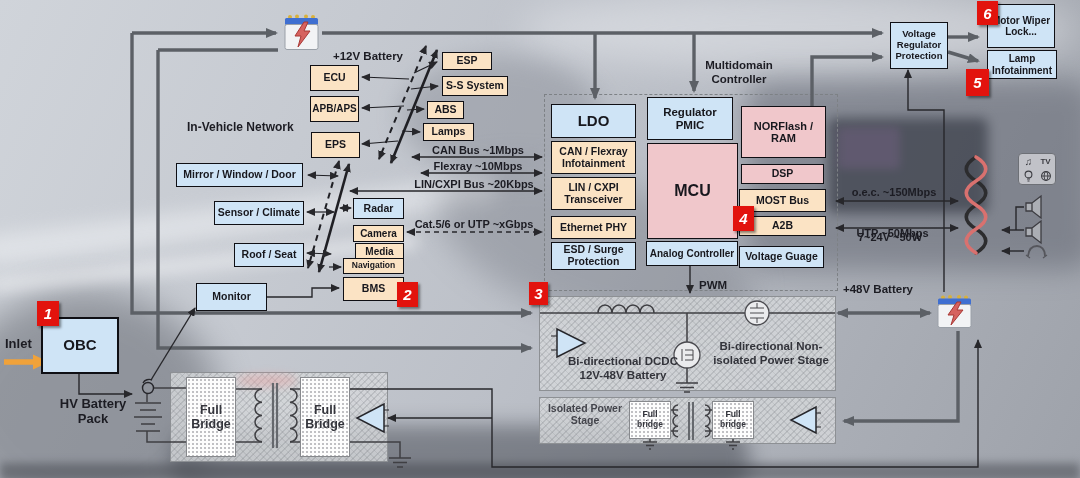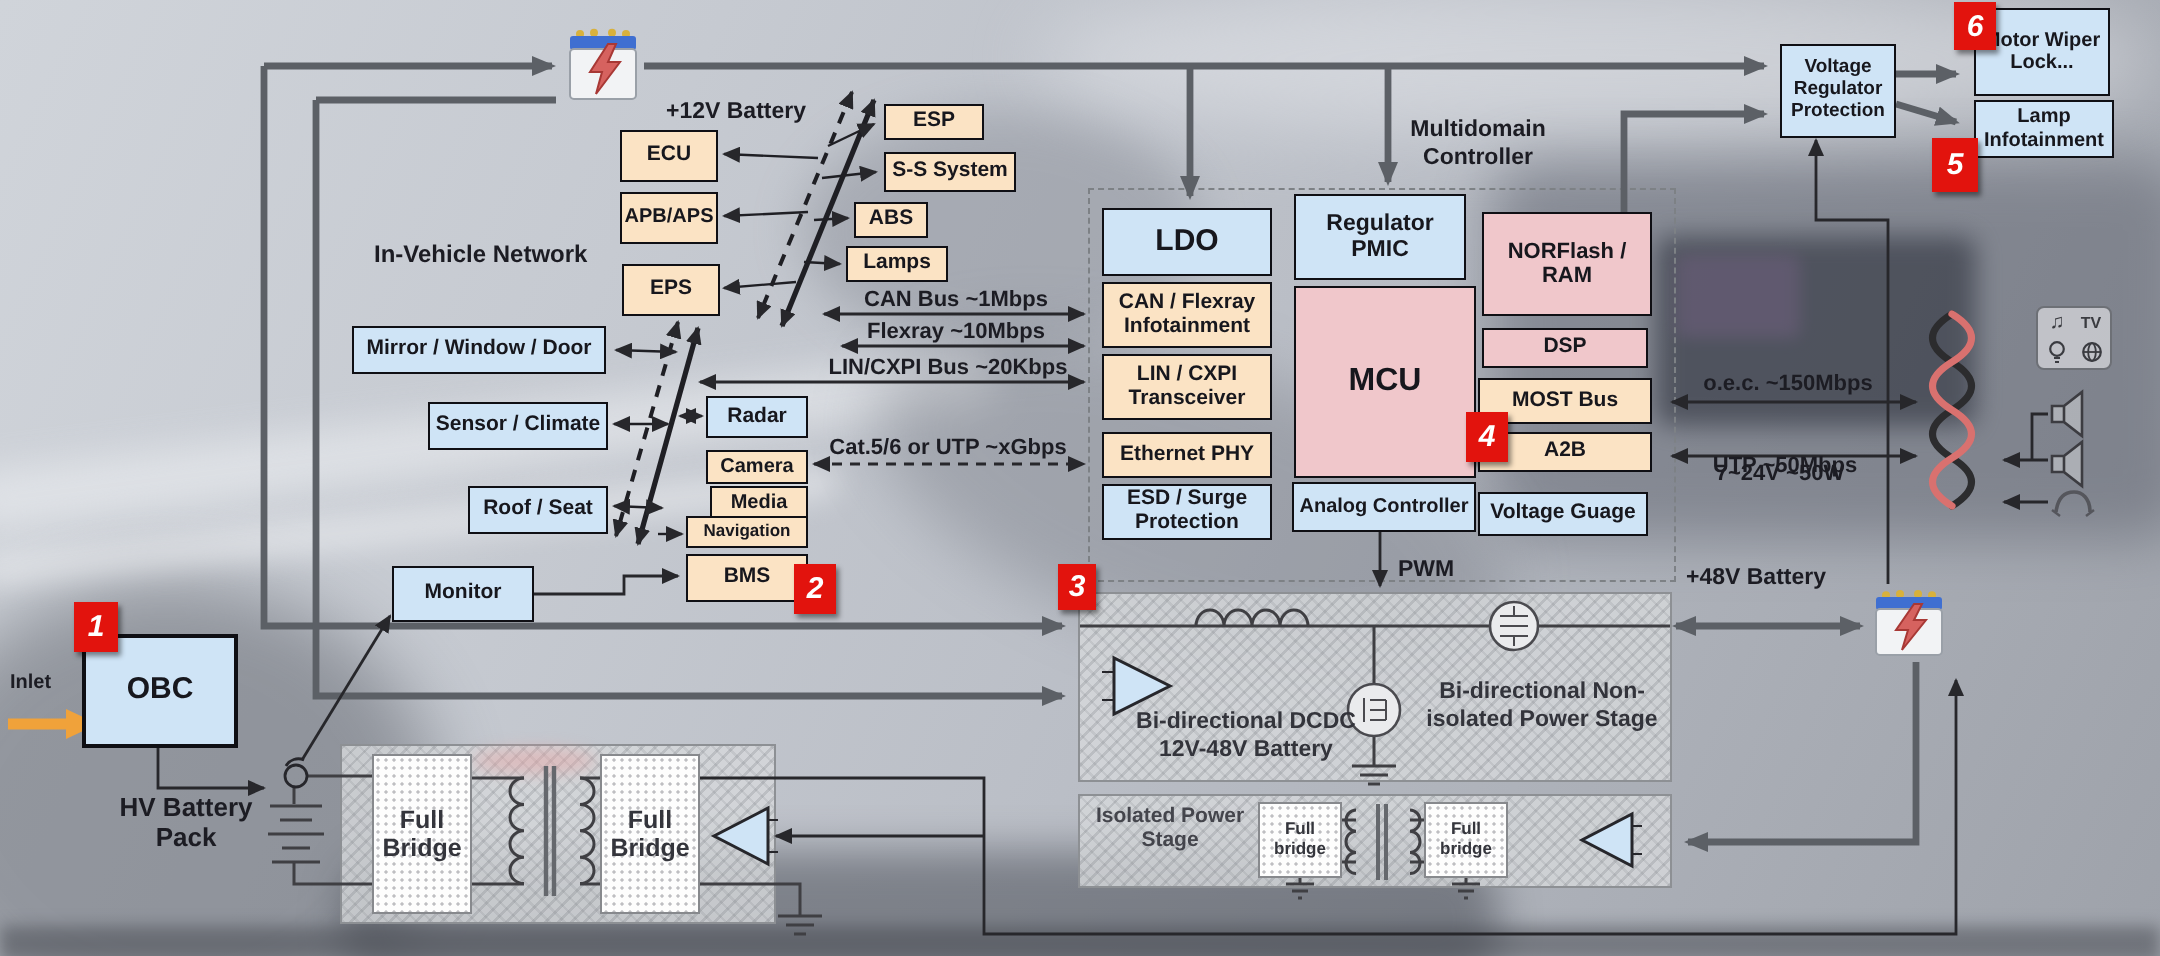--- a/index.html
+++ b/index.html
@@ -302,21 +302,21 @@
   <div class="lbl ctr" style="left:408px;top:144px;width:140px;font-size:11px;">CAN Bus ~1Mbps</div>
   <div class="lbl ctr" style="left:408px;top:160px;width:140px;font-size:11px;">Flexray ~10Mbps</div>
   <div class="lbl ctr" style="left:399px;top:178px;width:150px;font-size:11px;">LIN/CXPI Bus ~20Kbps</div>
   <div class="lbl ctr" style="left:399px;top:218px;width:150px;font-size:11px;">Cat.5/6 or UTP ~xGbps</div>
   <div class="lbl ctr" style="left:684px;top:59px;width:110px;font-size:11.5px;">Multidomain Controller</div>
   <div class="lbl ctr" style="left:838px;top:186px;width:112px;font-size:11px;">o.e.c. ~150Mbps</div>
   <div class="lbl ctr" style="left:840px;top:211px;width:105px;font-size:11px;margin-top:16px;">UTP ~50Mbps</div>
   <div class="lbl ctr" style="left:836px;top:231px;width:108px;font-size:11px;">7~24V ~50W</div>
   <div class="lbl" style="left:699px;top:279px;font-size:11.5px;">PWM</div>
   <div class="lbl" style="left:843px;top:283px;font-size:11.5px;">+48V Battery</div>
-  <div class="lbl" style="left:5px;top:336px;font-size:10px;">Inlet</div>
+  <div class="lbl" style="left:5px;top:336px;font-size:13px;">Inlet</div>
   <div class="lbl ctr" style="left:45px;top:396px;width:96px;font-size:13px;">HV Battery Pack</div>
   <div class="lbl ctr" style="left:556px;top:355px;width:134px;font-size:11.5px;color:#33343b;">Bi-directional DCDC</div>
   <div class="lbl ctr" style="left:556px;top:369px;width:134px;font-size:11.5px;color:#33343b;">12V-48V Battery</div>
   <div class="lbl ctr" style="left:710px;top:340px;width:122px;font-size:11.5px;color:#33343b;">Bi-directional Non-isolated Power Stage</div>
   <div class="lbl ctr" style="left:544px;top:402px;width:82px;font-size:10.5px;color:#44454c;">Isolated Power Stage</div>
 
   <div class="badge" style="left:37px;top:301px;width:22px;height:25px;">
       <span>1</span>
     </div>
   <div class="badge" style="left:397px;top:282px;width:21px;height:25px;">

